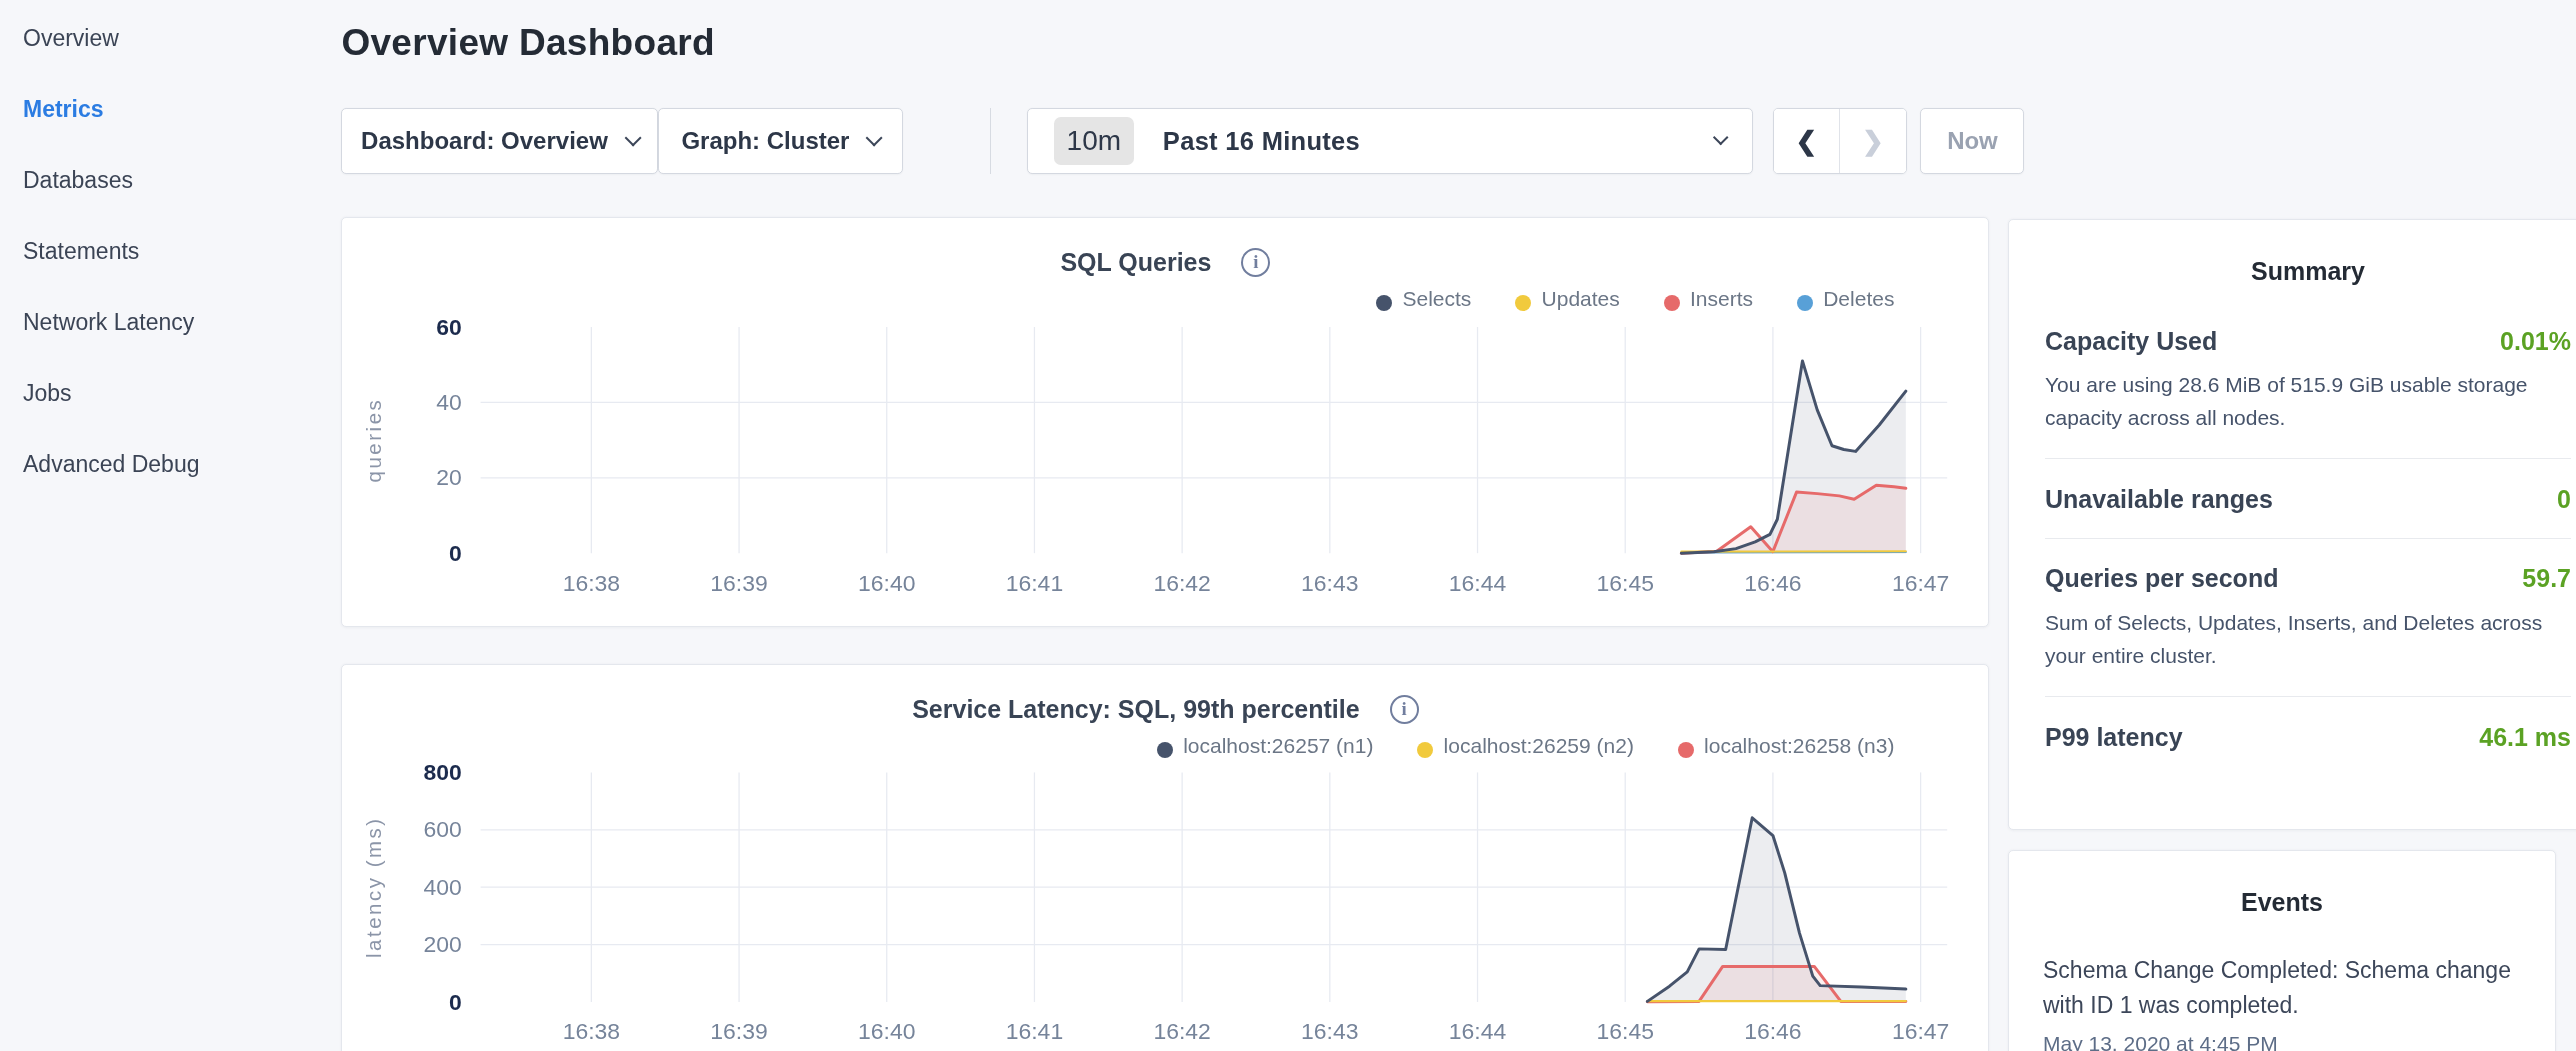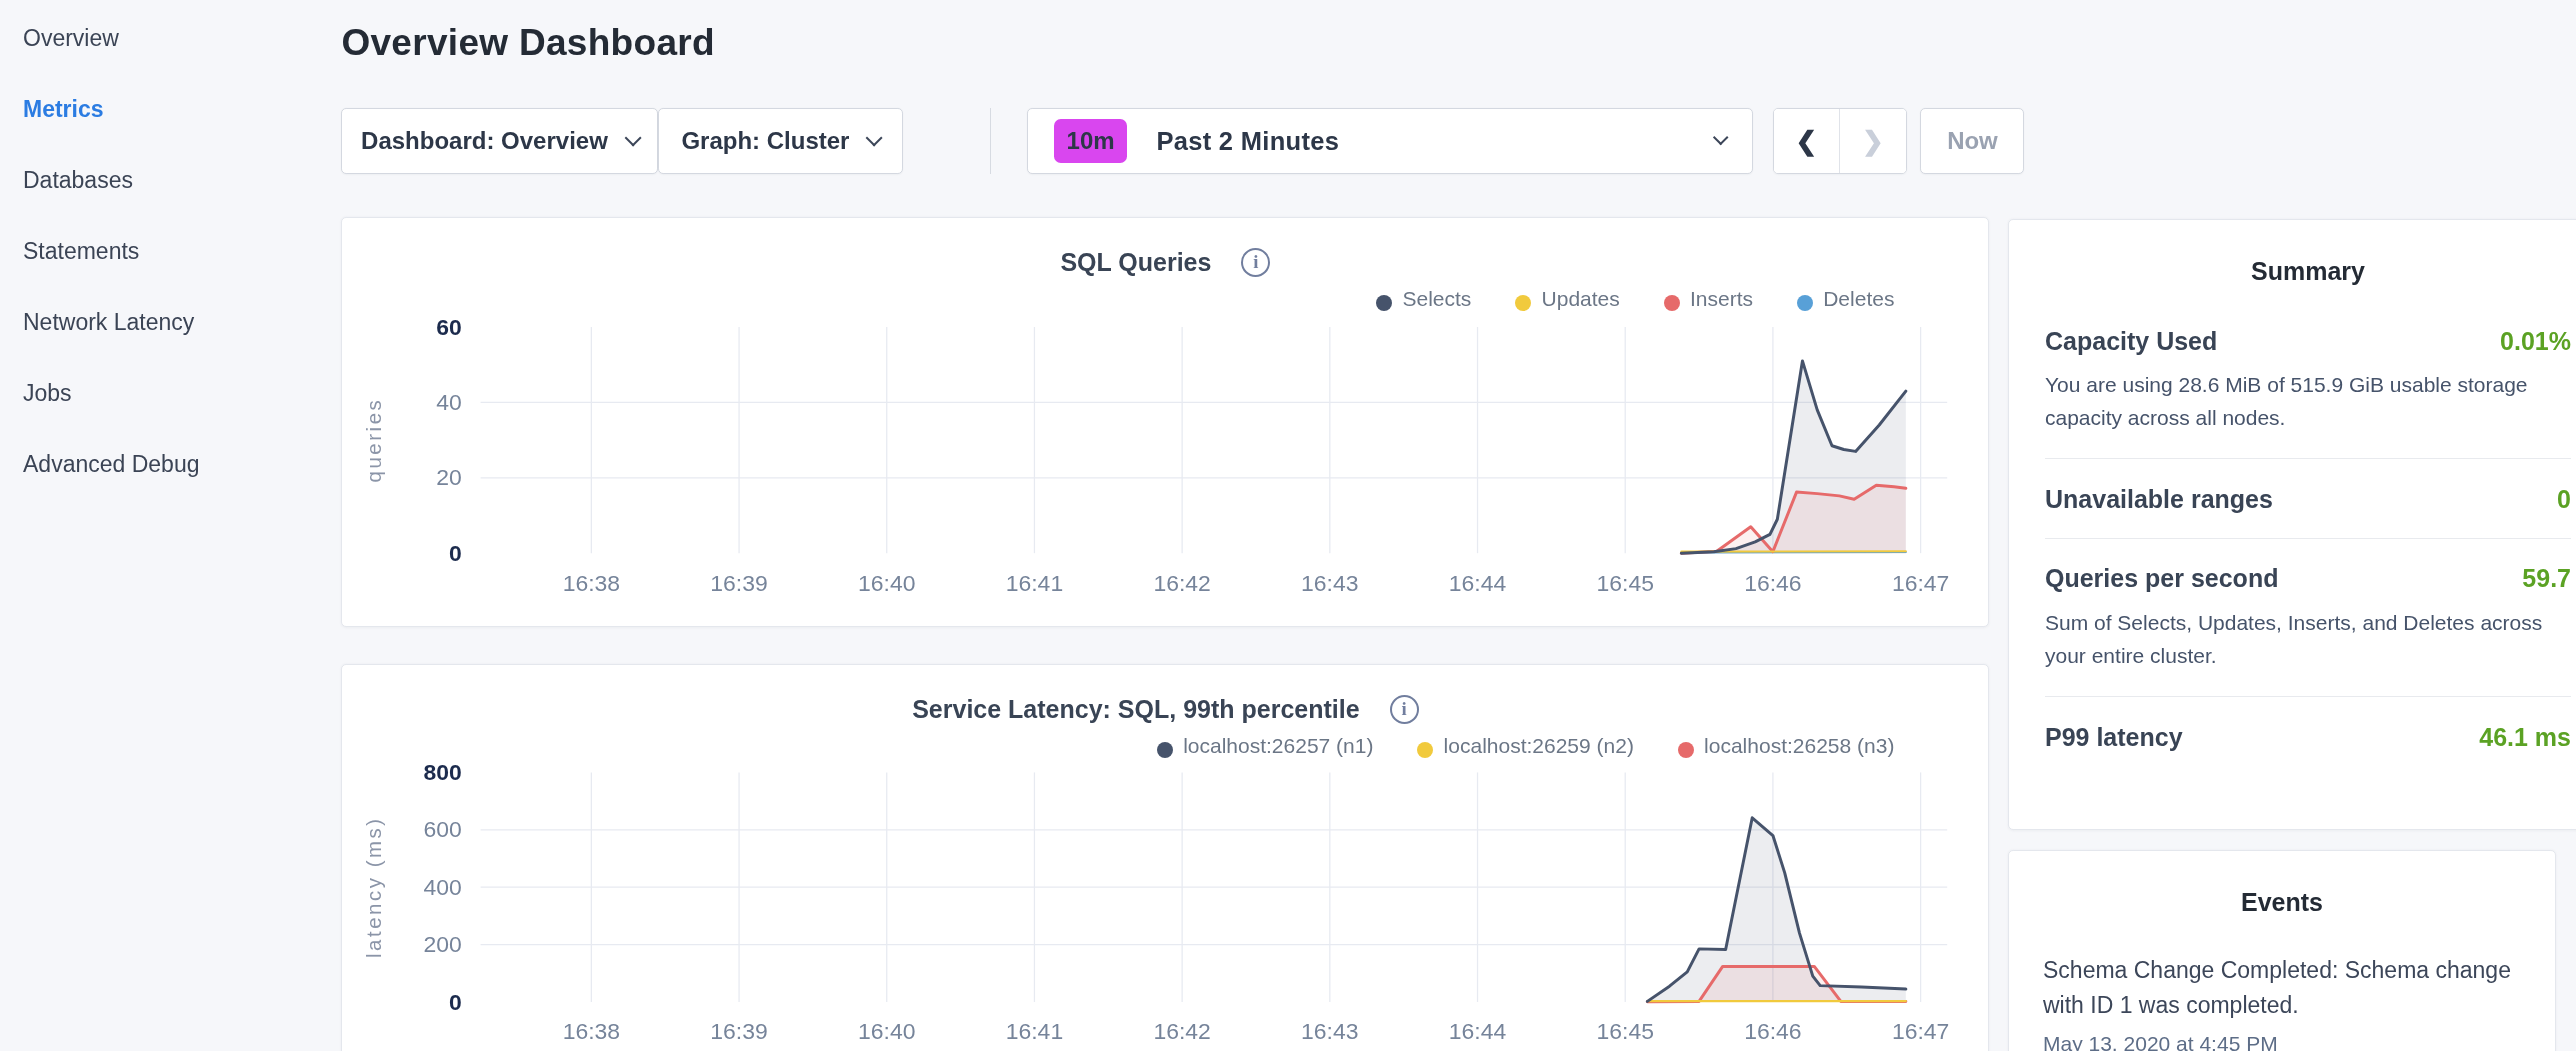--- a/index.html
+++ b/index.html
@@ -21,21 +21,21 @@
   .page-title{margin:22px 0 0 3.4px;font-size:37px;font-weight:600;color:#242b35;letter-spacing:0.3px;}
 
   .controls{position:absolute;top:108px;left:3.4px;height:66px;display:flex;align-items:stretch;}
   .btn-base{background:#fff;border:0.9px solid #d4d8e0;border-radius:5.1px;box-shadow:0 0.9px 1.7px rgba(30,40,60,.04);box-sizing:border-box;cursor:pointer;}
   .dropdown{display:flex;align-items:center;justify-content:center;gap:18.7px;font-size:24px;font-weight:700;color:#2d3748;}
   .dd-graph{width:245px;margin-right:41px;}
   .dd-dash{width:317px;}
   .chev{width:10.2px;height:10.2px;border-right:2.6px solid #3c4659;border-bottom:2.6px solid #3c4659;transform:rotate(45deg);margin-top:-6px;}
   .vdivider{width:0.9px;background:#d7dbe2;margin:0 36px 0 46px;}
   .time-box{width:726px;display:flex;align-items:center;padding:0 25.5px;}
-  .time-badge{background:#d946ef;border-radius:6.8px;padding:7.7px 12.8px;font-size:24px;font-weight:700;color:#2d3748;margin-right:29px;}
+  .time-badge{background:#e5e5e5;border-radius:6.8px;padding:7.7px 12.8px;font-size:28px;font-weight:400;color:#2d3748;margin-right:29px;}
   .time-label{font-size:25.5px;font-weight:700;color:#2d3748;letter-spacing:0.3px;}
   .time-box .chev{margin-left:auto;width:9.4px;height:9.4px;border-width:2.1px;}
   .arrow-group{display:flex;margin-left:19.6px;border:0.9px solid #d4d8e0;border-radius:5.1px;background:#fff;box-shadow:0 0.9px 1.7px rgba(30,40,60,.04);overflow:hidden;}
   .arrow-btn{width:66px;display:flex;align-items:center;justify-content:center;font-size:26px;font-weight:700;cursor:pointer;background:#fff;border:none;}
   .arrow-prev{color:#2d3748;border-right:0.9px solid #e0e3e9;}
   .arrow-next{color:#c9cfda;}
   .now-btn{margin-left:13.6px;width:104px;display:flex;align-items:center;justify-content:center;font-size:24px;font-weight:600;color:#9aa2b1;}
 
   
   .card{background:#fff;border:0.9px solid #e4e7ed;border-radius:5.1px;box-shadow:0 0.9px 2.6px rgba(40,50,70,.05);box-sizing:border-box;}
@@ -90,21 +90,21 @@
         <span>Dashboard: Overview</span>
         <span class="chev"></span>
       </div>
       <div class="btn-base dropdown dd-graph">
         <span>Graph: Cluster</span>
         <span class="chev"></span>
       </div>
       <div class="vdivider"></div>
       <div class="btn-base time-box">
         <span class="time-badge">10m</span>
-        <span class="time-label">Past 2 Minutes</span>
+        <span class="time-label">Past 16 Minutes</span>
         <span class="chev"></span>
       </div>
       <div class="arrow-group">
         <button class="arrow-btn arrow-prev">❮</button>
         <button class="arrow-btn arrow-next">❯</button>
       </div>
       <div class="btn-base now-btn">Now</div>
     </div>
 
     <section class="card chart-card" id="chart-card-0">

